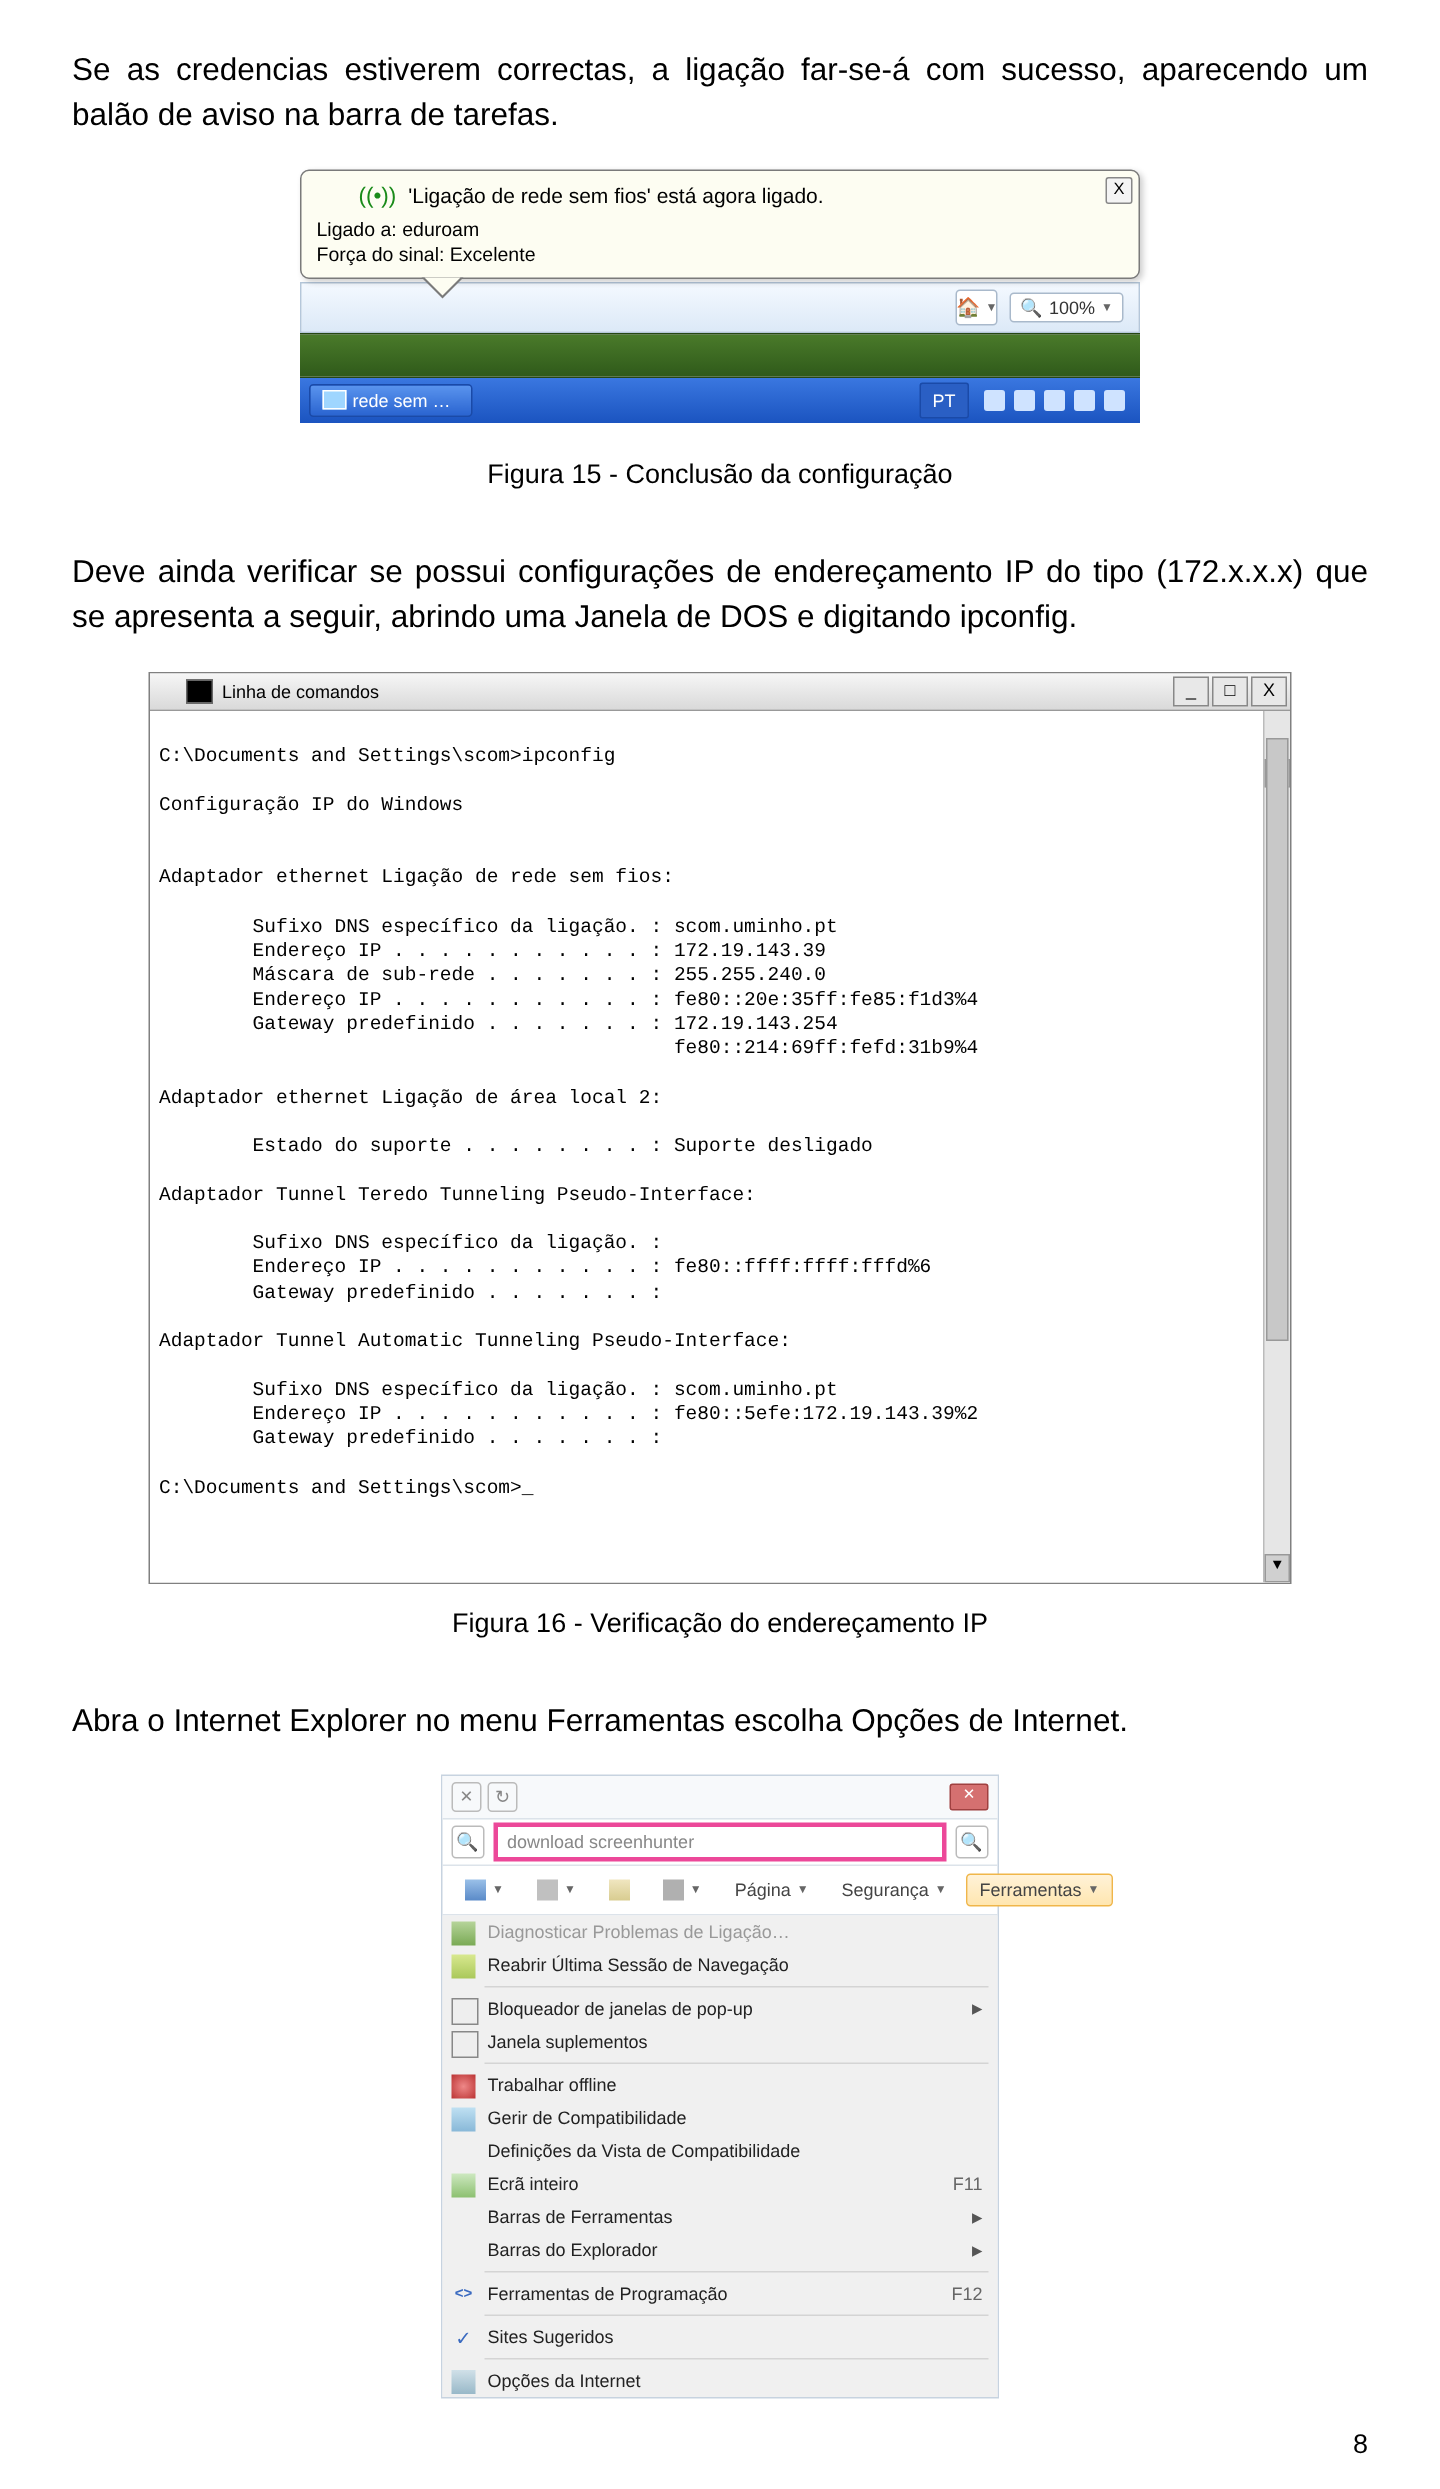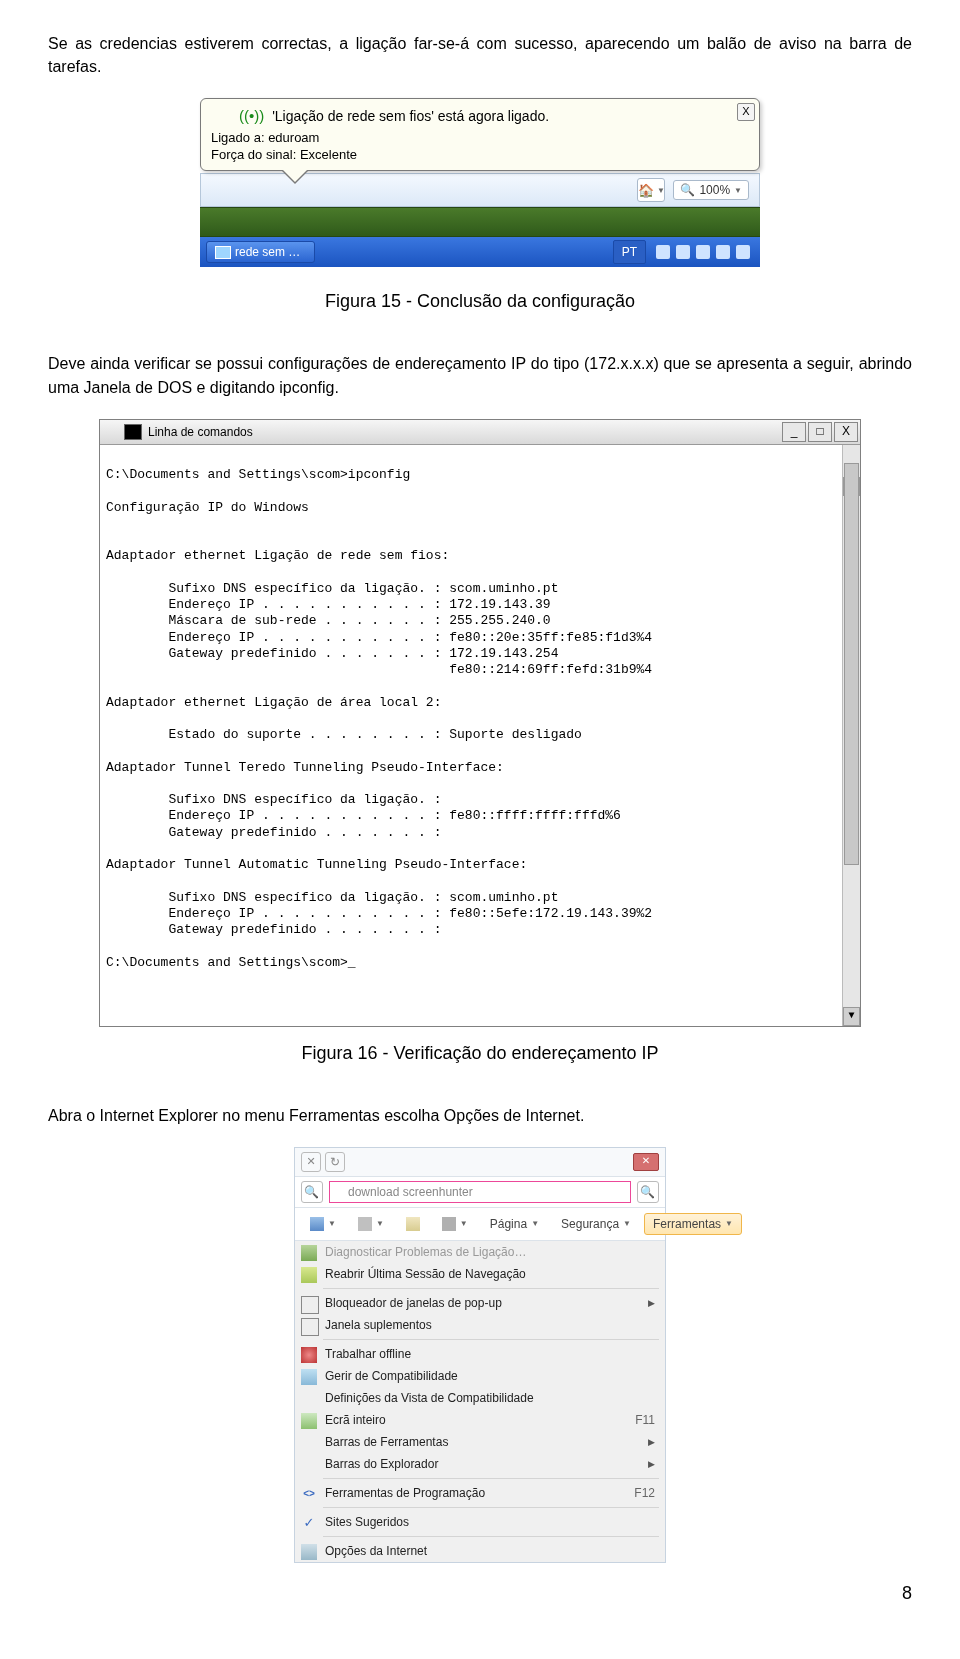--- a/index.html
+++ b/index.html
@@ -12,21 +12,21 @@
   }
   .page {
     padding: 20px 48px 40px 48px;
   }
   .caption {
     text-align: center;
     font-size: 18px;
     margin: 8px 0 40px 0;
   }
   .body-text {
-    font-size: 16px;
+    font-size: 21px;
     line-height: 1.45;
     text-align: justify;
     margin: 12px 0 20px 0;
   }
   .bold { font-weight: normal; }
 
   
   .fig15 {
     width: 560px;
     margin: 0 auto 24px auto;
@@ -251,22 +251,22 @@
     border-bottom: 1px solid #dce3ea;
     display: flex; align-items: center;
     padding: 0 6px;
   }
   .ie-search .mag {
     width: 20px; height: 20px; border: 1px solid #bbb; border-radius: 3px;
     background: #fff; display:flex;align-items:center;justify-content:center;font-size:12px;color:#777;
   }
   .ie-search input {
     flex: 1; margin: 0 6px;
-    border: 1px solid #ec4899;
-    height: 20px; padding: 0 18px;
+    border: 3px solid #ec4899;
+    height: 20px; padding: 0 6px;
     font-size: 12px; color: #888;
   }
   .ie-toolbar {
     height: 32px;
     border-bottom: 1px solid #dce3ea;
     display: flex; align-items: center;
     padding: 0 6px;
     gap: 4px;
     font-size: 12px;
     color: #444;

